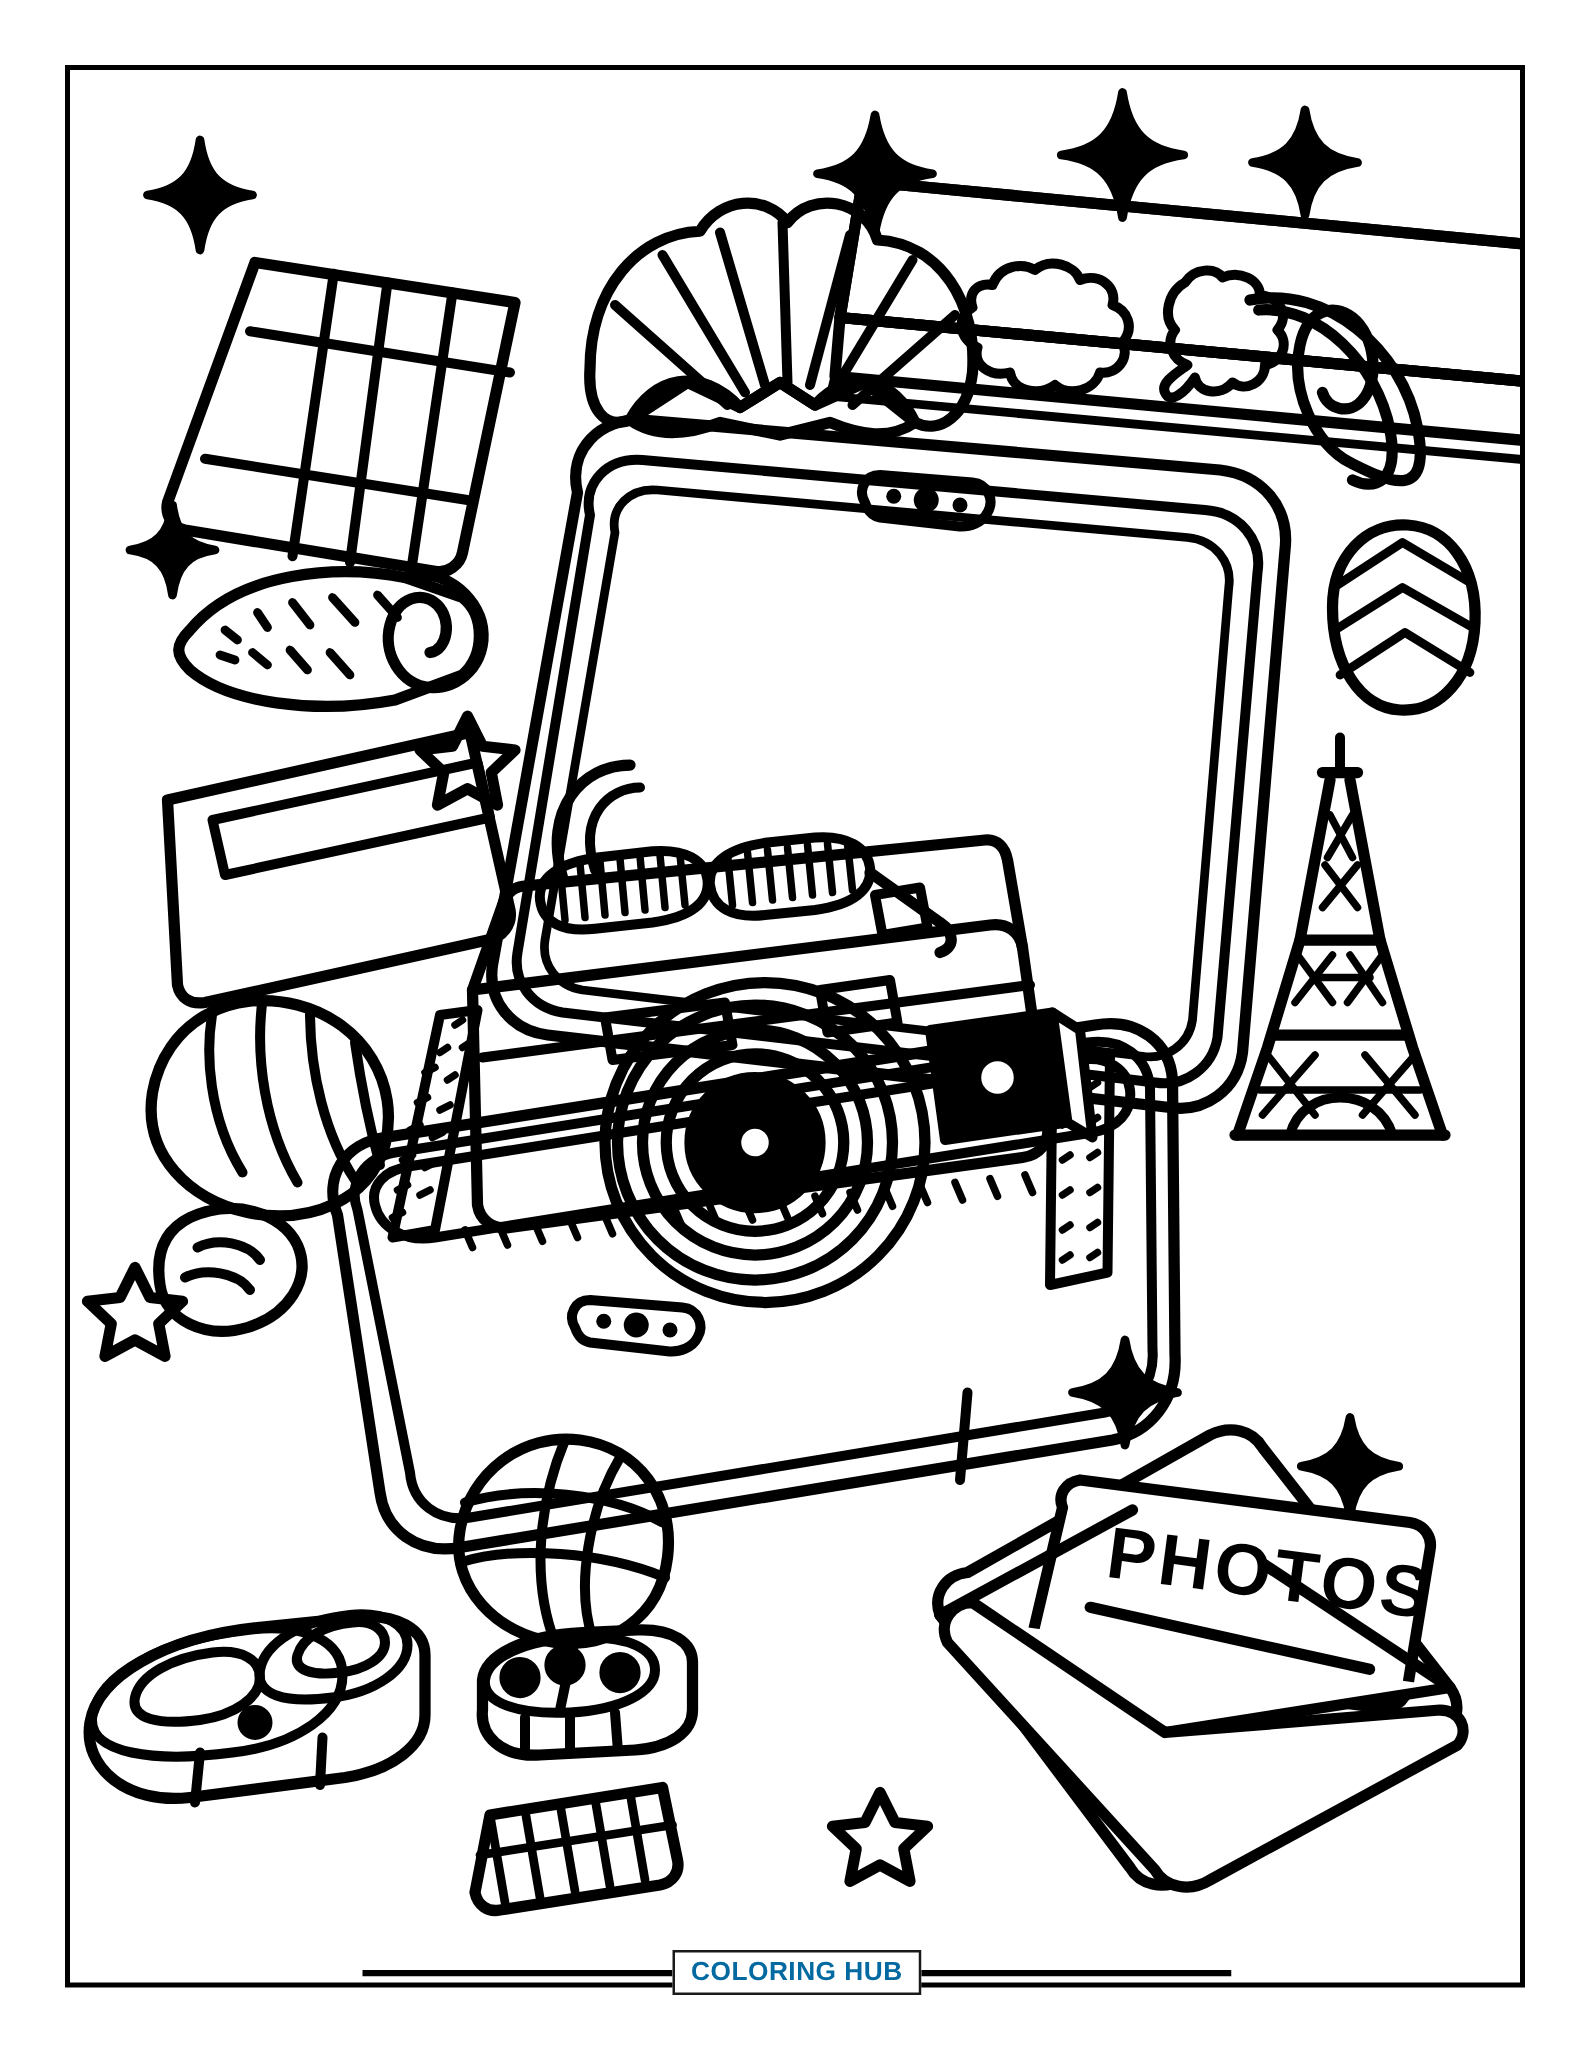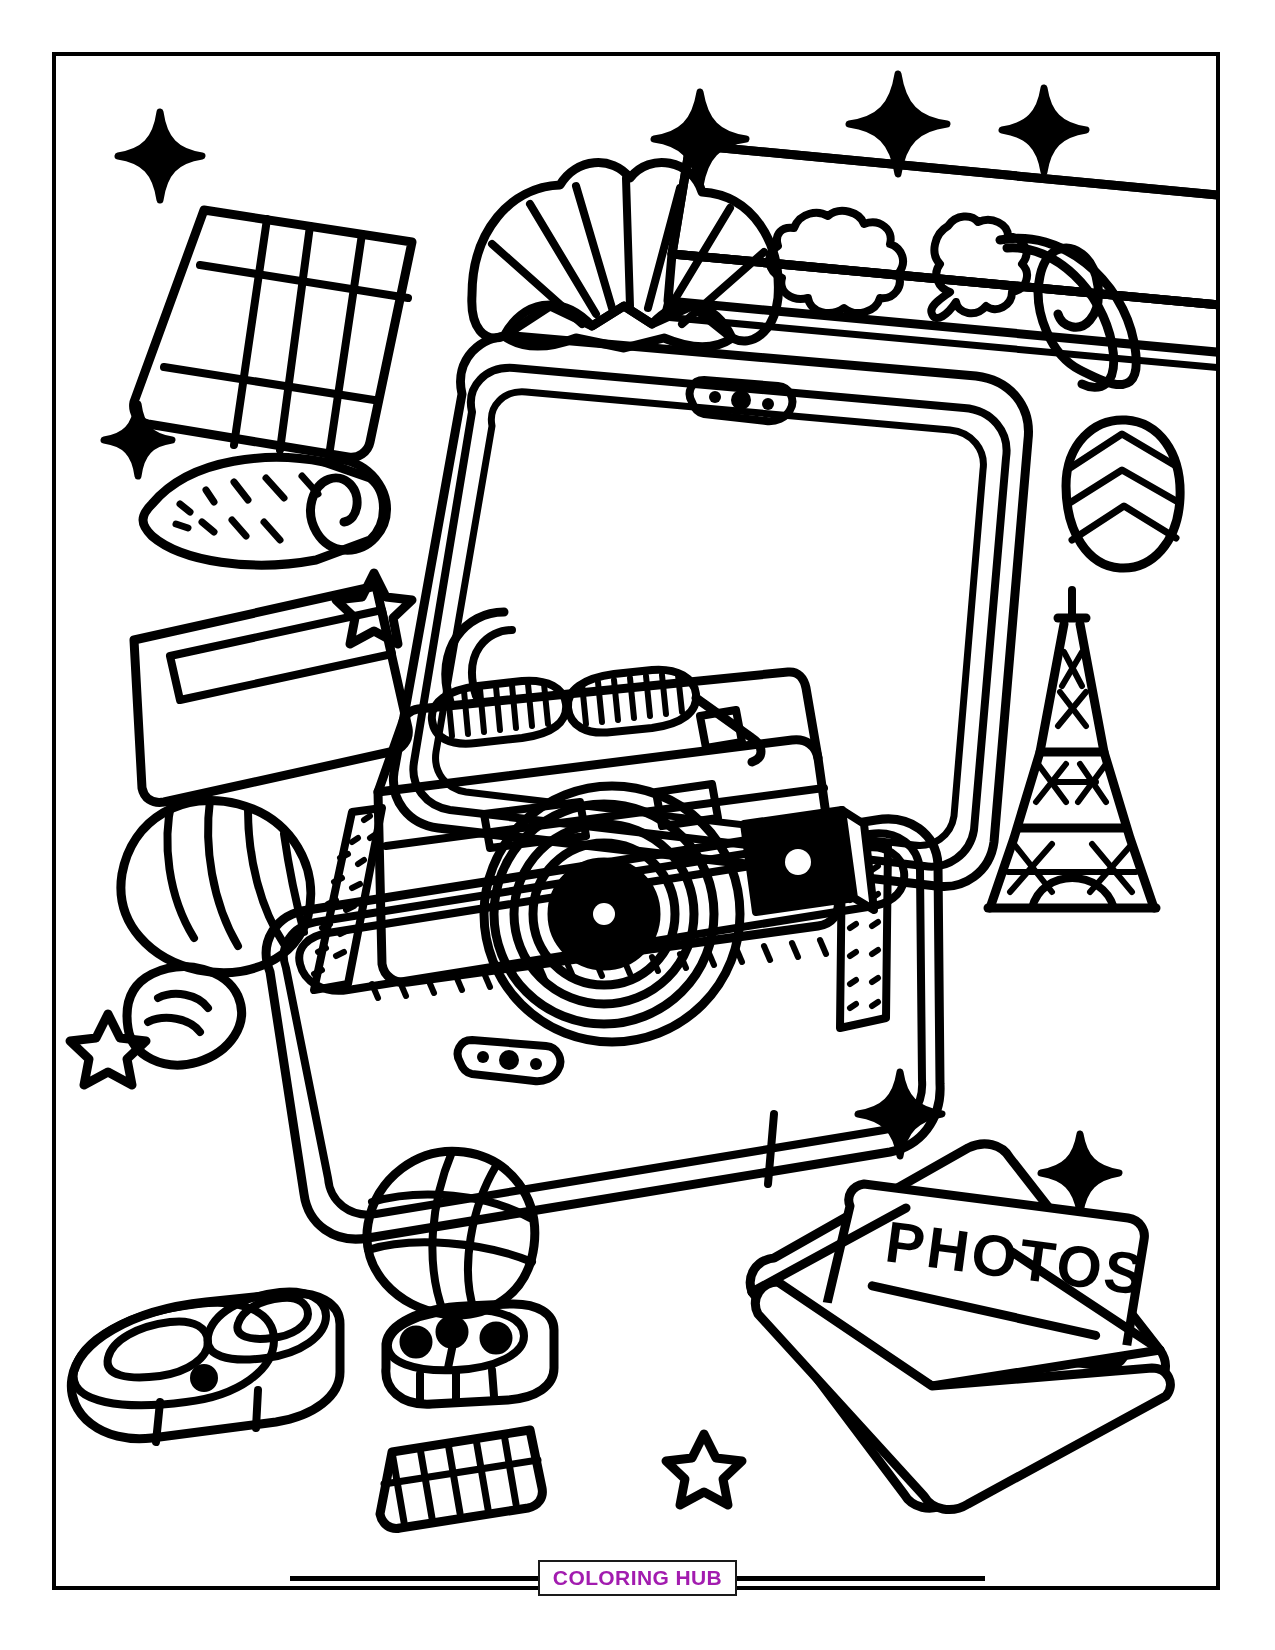--- a/index.html
+++ b/index.html
@@ -54,21 +54,21 @@
     background: #000000;
     width: 248px;
   }
   #footer-badge {
     border: 2px solid #1a1a1a;
     background: #ffffff;
     padding: 5px 13px 6px 13px;
     font-size: 21px;
     font-weight: bold;
     letter-spacing: 0.4px;
-    color: #a21caf;
+    color: #0369a1;
     line-height: 1;
     white-space: nowrap;
     z-index: 2;
   }
 </style>
 </head>
 <body>
 
 <div id="page">
 

